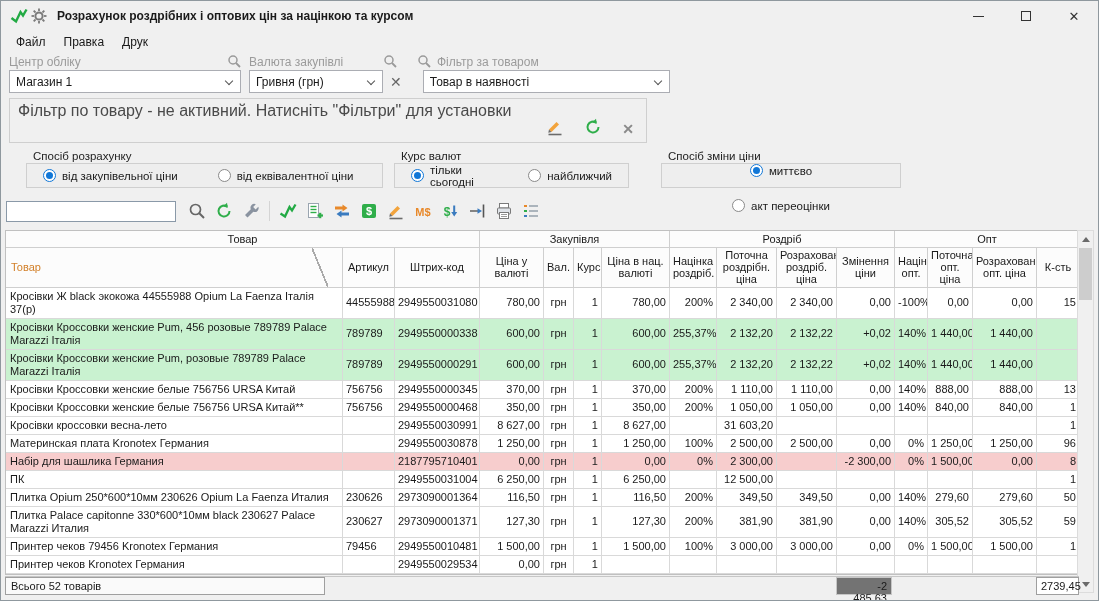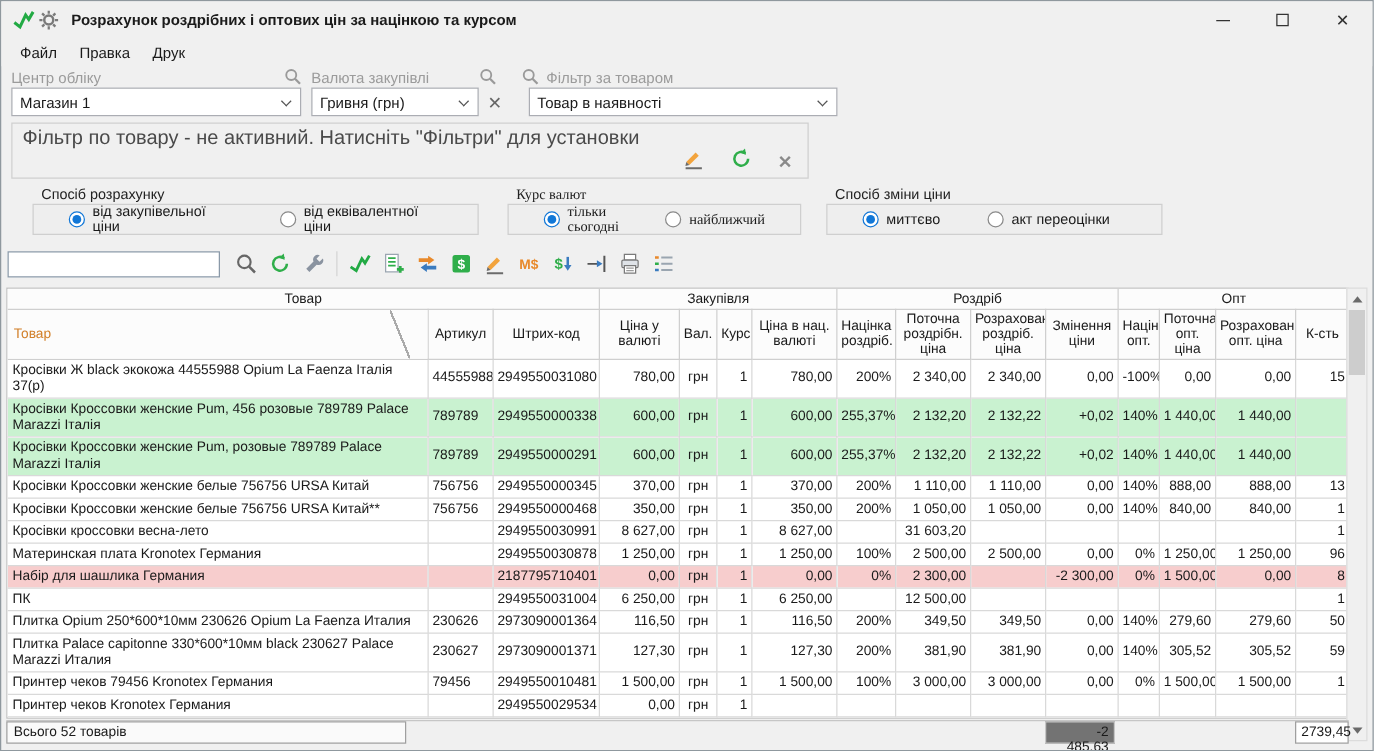--- a/index.html
+++ b/index.html
@@ -36,24 +36,24 @@
 
   
   .filter-panel { position:absolute; top:97px; left:8px; width:638px; height:45px; border:1px solid #cfcfcf; background:#f0f0f0; }
   .filter-panel .msg { padding:3px 8px; font-size:16px; color:#4a4a4a; }
   .filter-panel .fp-icons { position:absolute; right:12px; bottom:3px; display:flex; gap:20px; align-items:center; }
   .xicon { color:#8a8a8a; font-size:14px; font-weight:bold; }
 
   
   .og { position:absolute; top:149px; }
   .og-title { font-size:11.5px; margin:0 0 1px 7px; color:#222; }
-  .og-box { border:1px solid #cfcfcf; background:#eeeeee; height:25px; display:flex; align-items:center; padding:0 28px; }
+  .og-box { border:1px solid #cfcfcf; background:#eeeeee; height:25px; display:flex; align-items:center; padding:0 16px; }
   .og1 { left:25px; } .og1 .og-box { width:357px; gap:40px; }
-  .og2 { left:405px;font-family:Liberation Serif, serif; } .og2 .og-box { width:235px; gap:30px; }
-  .og3 { left:660px; } .og3 .og-box { width:269px; gap:38px; }
+  .og2 { left:393px; } .og2 .og-box { width:235px; gap:30px; }
+  .og3 { left:660px; } .og3 .og-box { width:240px; gap:22px;flex-direction:column; }
   .radio { display:flex; align-items:center; gap:6px; font-size:11.5px; }
   .rdot { width:13px; height:13px; border:1px solid #8a8a8a; border-radius:50%; background:#fff; flex:0 0 auto; }
   .rdot.checked { border-color:#1177d7; }
   .rdot.checked::after { content:""; display:block; width:7px; height:7px; margin:2px; border-radius:50%; background:#1177d7; }
 
   
   .toolbar { position:absolute; top:196px; left:5px; height:28px; display:flex; align-items:center; gap:3px; }
   .qsearch { width:170px; height:21px; border:1px solid #8a99a8; background:#fff; margin-right:6px; font-size:12px; padding:0 4px; }
   .tbtn { display:inline-flex; align-items:center; justify-content:center; width:24px; height:24px; }
   .tsep { width:1px; height:20px; background:#d4d4d4; margin:0 3px; }

